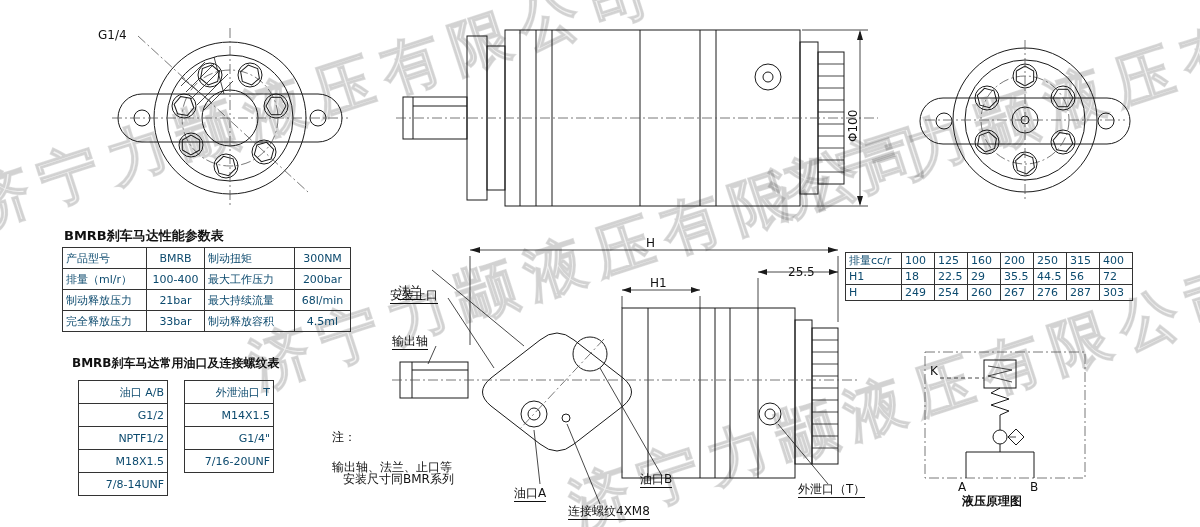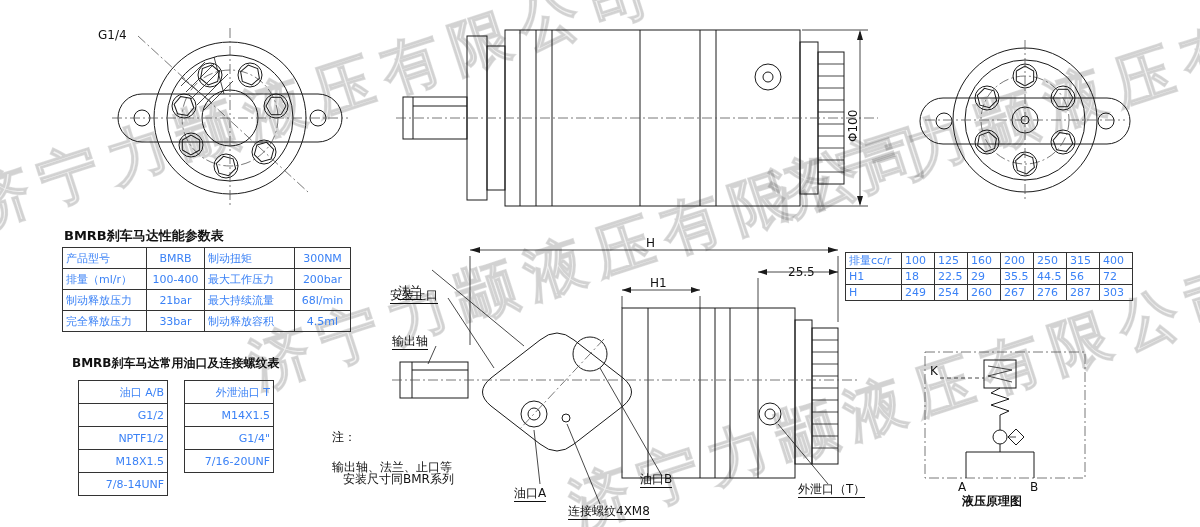--- a/index.html
+++ b/index.html
@@ -8,21 +8,21 @@
   .wm{position:absolute;z-index:0;font-size:60px;font-weight:700;letter-spacing:12px;white-space:nowrap;
       color:rgba(0,0,0,0.05);-webkit-text-stroke:1.2px rgba(0,0,0,0.13);
       transform:rotate(-18deg);transform-origin:0 0;pointer-events:none;}
   svg{position:absolute;left:0;top:0;z-index:1;}
   .cl{stroke:#555;stroke-width:.8;stroke-dasharray:10 3 2 3;fill:none;}
   .thin{stroke-width:.8;}
   .lbl{position:absolute;z-index:2;font-size:12px;color:#111;white-space:nowrap;line-height:1.2;}
   .u{border-bottom:1px solid #111;padding-bottom:1px;}
   .b{font-weight:bold;}
   .vlabel{transform:rotate(-90deg);transform-origin:0 0;}
-  .t{position:absolute;z-index:2;border-collapse:collapse;background:transparent;color:#3b82f6;}
+  .t{position:absolute;z-index:2;border-collapse:collapse;background:transparent;color:#0c4a6e;}
   .t td{border:1px solid #333;font-size:11px;padding:0 3px;height:20px;white-space:nowrap;}
   .perf td:nth-child(odd){text-align:left;}
   .perf td:nth-child(even){text-align:center;}
   .pt td{text-align:right;height:22px;min-width:82px;}
   .dim td{text-align:left;height:15px;}
 </style>
 </head>
 <body>
 
 <div id="canvas">

